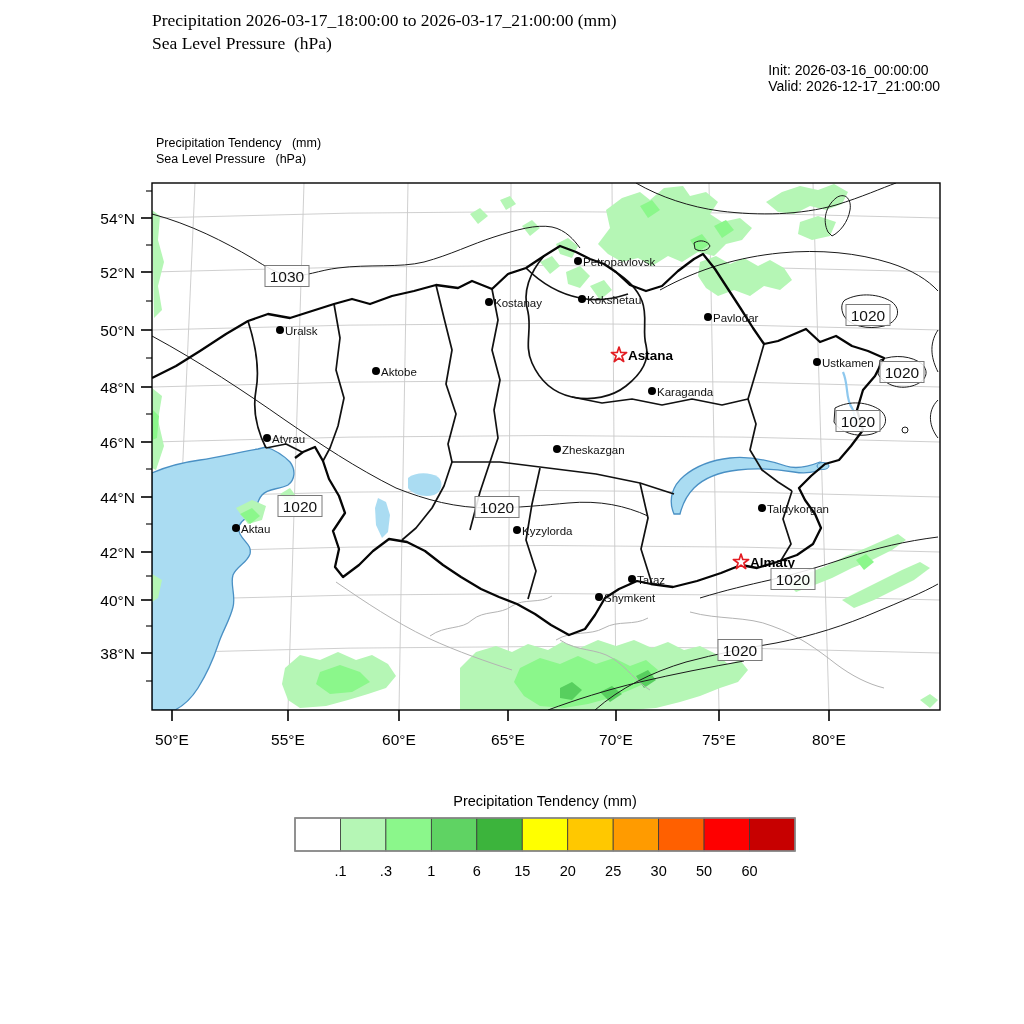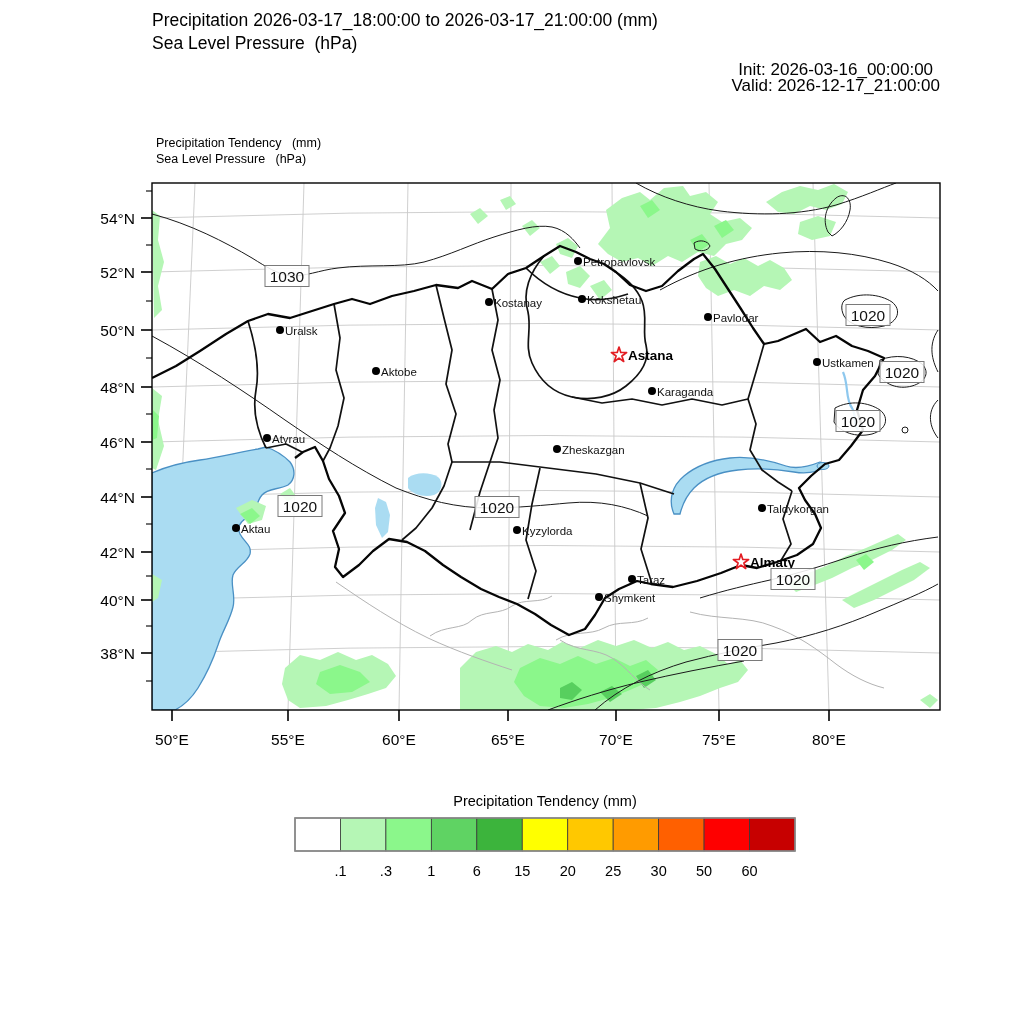--- a/index.html
+++ b/index.html
@@ -1,21 +1,21 @@
 <!DOCTYPE html>
 <html><head>
 <meta charset="utf-8">
 <style>
   html,body{margin:0;padding:0;background:#ffffff;}
   body{width:1024px;height:1024px;position:relative;font-family:"Liberation Sans",sans-serif;color:#000;overflow:hidden;}
   .pre{white-space:pre;}
   .hdr{position:absolute;left:152px;top:9px;}
   .hdr .t1{font-size:20px;line-height:24px;letter-spacing:.2px;}
-  .hdr .t2{font-size:17.5px;line-height:23px;}
-  .initblk{position:absolute;right:84px;top:62px;text-align:center;font-size:17px;line-height:16px;}
+  .hdr .t2{font-size:17.5px;line-height:23px;font-family:Liberation Serif, serif;}
+  .initblk{position:absolute;right:84px;top:62px;text-align:left;font-size:14px;line-height:16px;}
   .panleg{position:absolute;left:156px;top:135px;font-size:12.5px;line-height:16px;}
   #map-wrap{position:absolute;left:0;top:0;width:1024px;height:1024px;}
   svg{display:block;}
 </style>
 </head>
 <body>
 
 <div class="hdr">
   <div class="t2 pre">Precipitation 2026-03-17_18:00:00 to 2026-03-17_21:00:00 (mm)</div>
   <div class="t2 pre">Sea Level Pressure  (hPa)</div>

